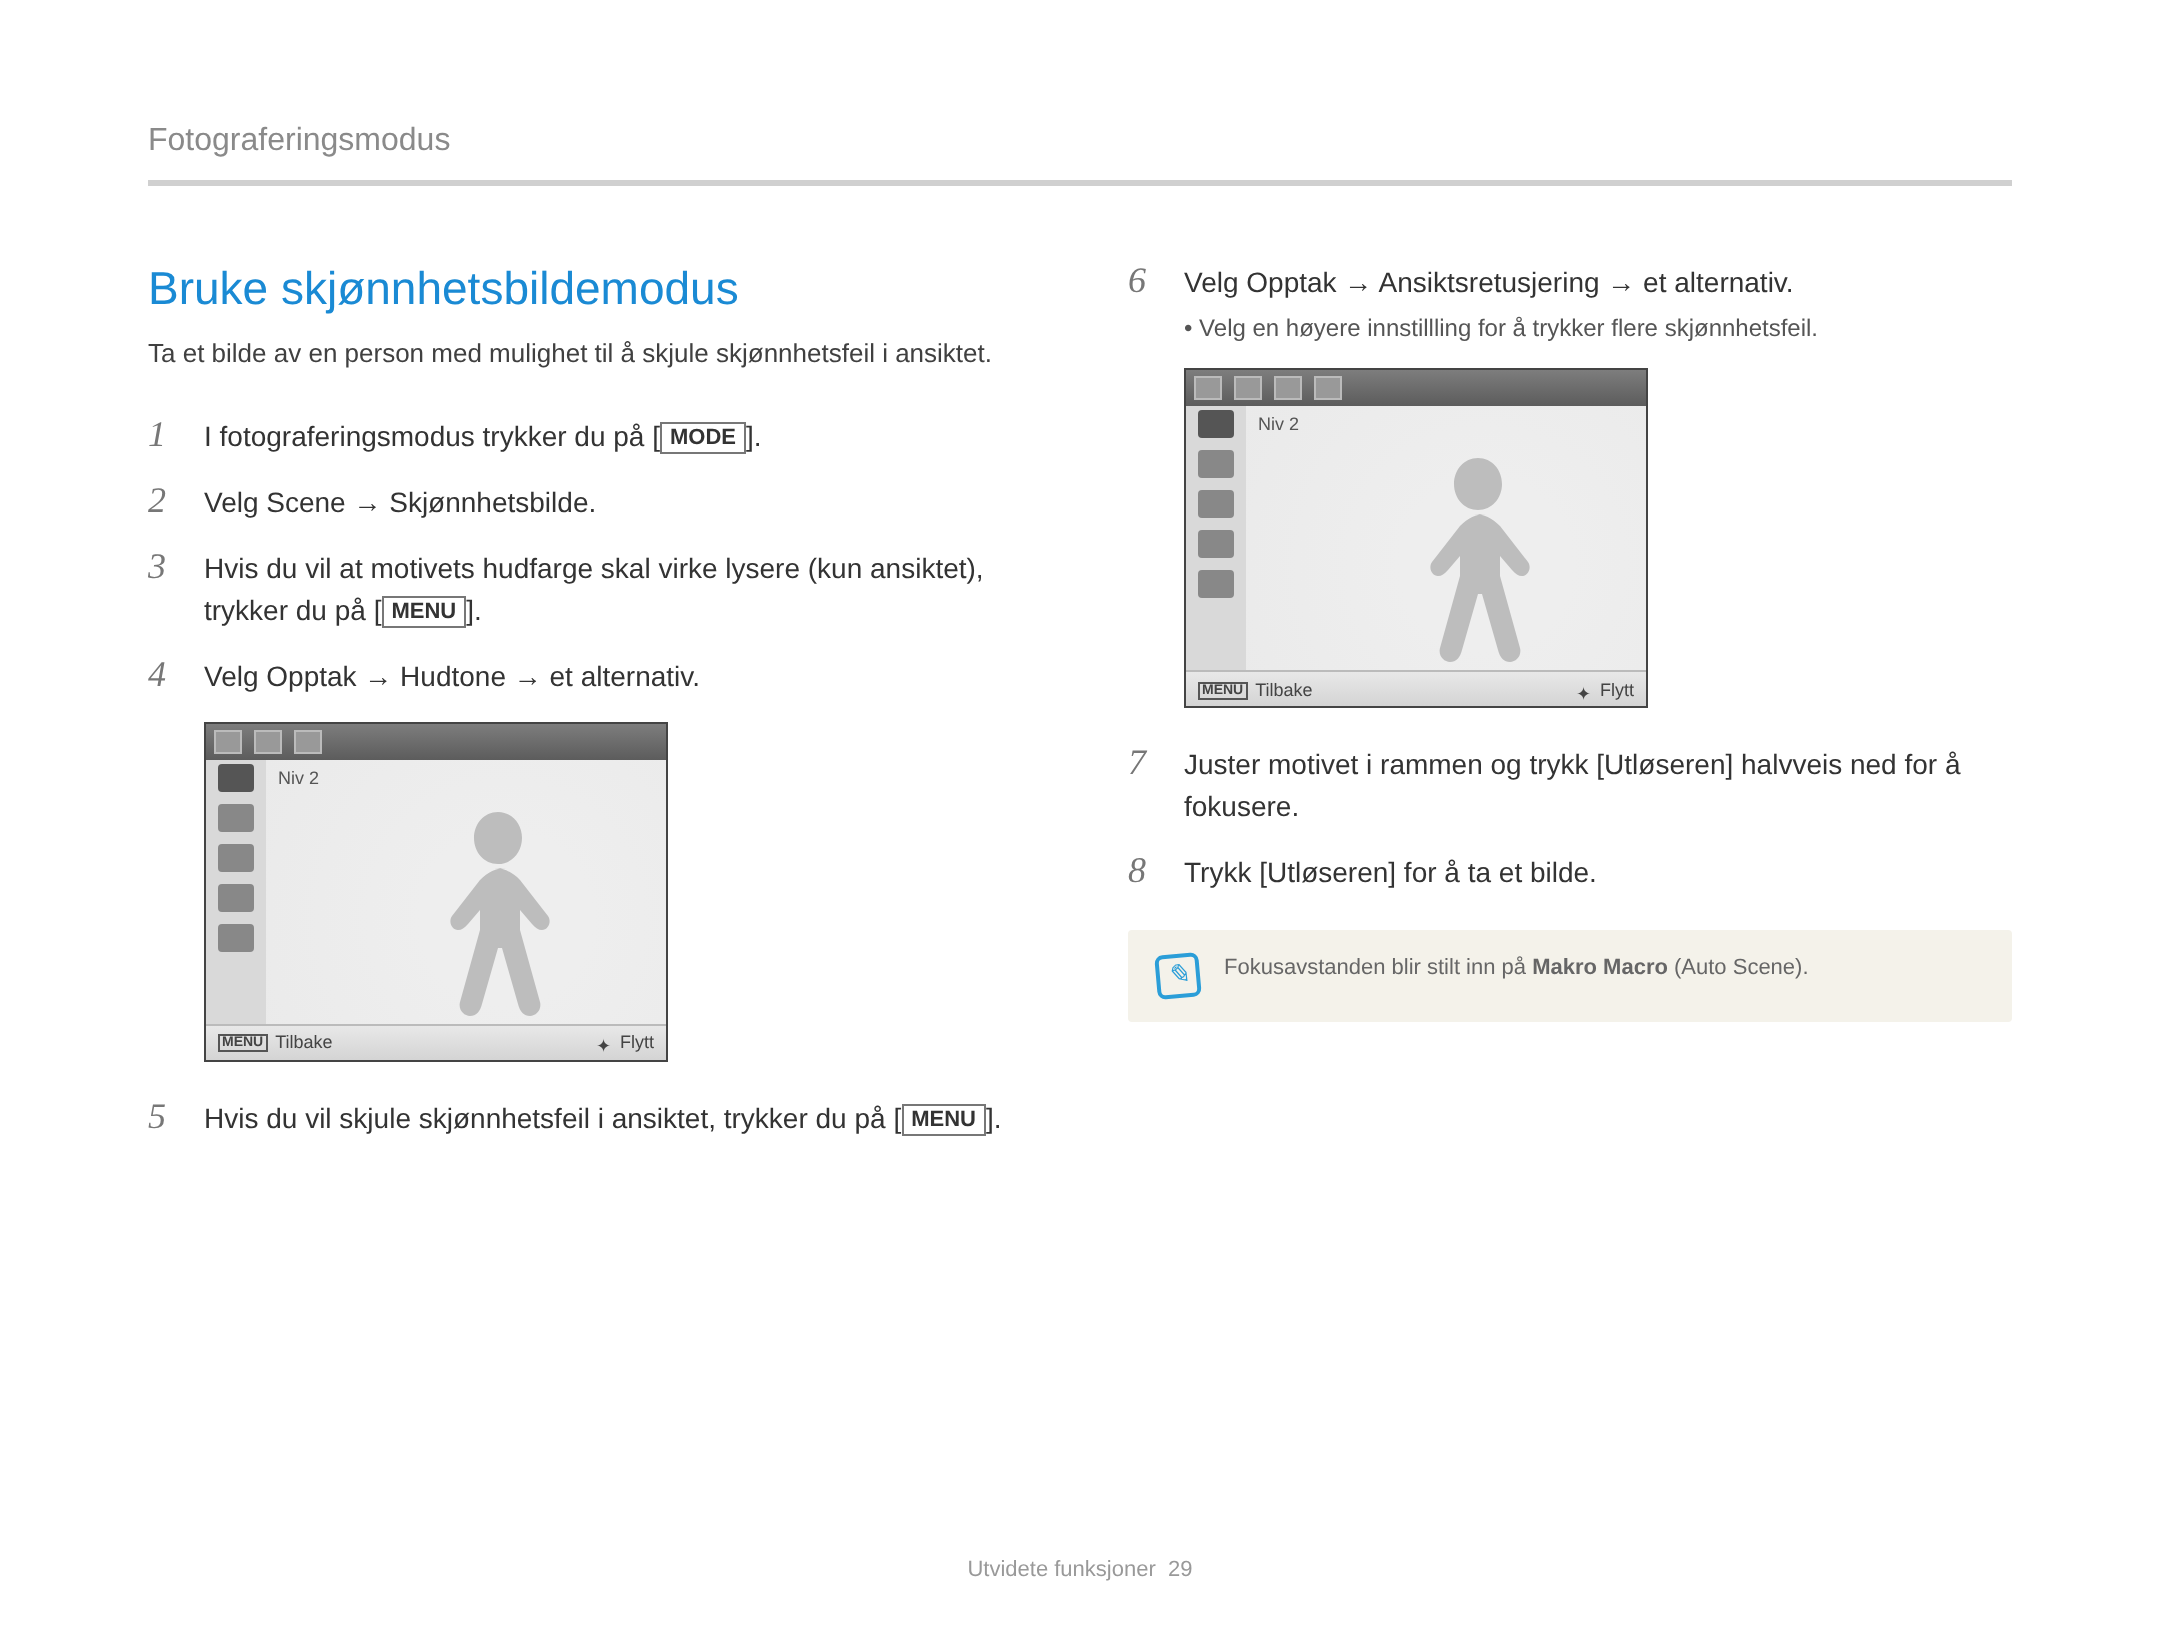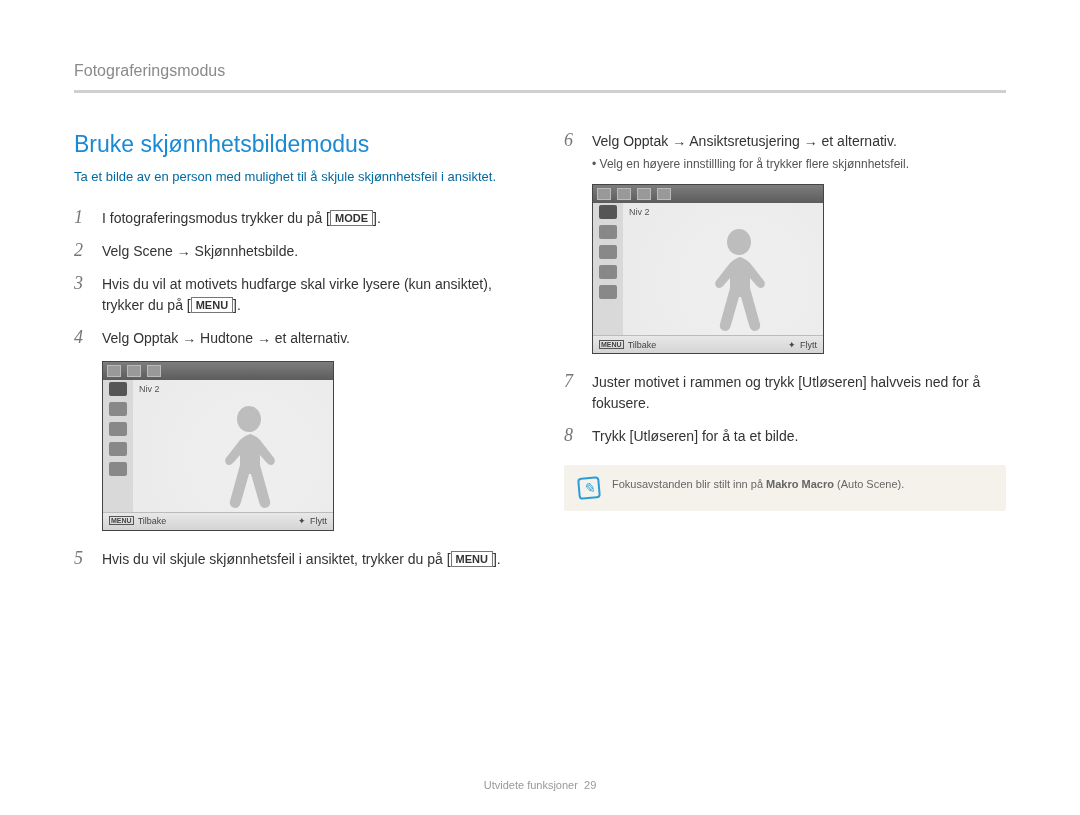--- a/index.html
+++ b/index.html
@@ -29,21 +29,21 @@
   }
   .col { flex: 1; min-width: 0; }
   .title {
     color: #1a8ad4;
     font-size: 23px;
     font-weight: 400;
     margin-bottom: 10px;
   }
   .intro {
     font-size: 13px;
-    color: #0369a1;
+    color: #404040;
     line-height: 1.35;
     margin-bottom: 22px;
   }
   .step {
     display: flex;
     gap: 12px;
     margin-bottom: 12px;
   }
   .step-num {
     font-family: Georgia, 'Times New Roman', serif;
@@ -138,21 +138,21 @@
     height: 18px;
     background: linear-gradient(#e8e8e8,#d4d4d4);
     border-top:1px solid #bbb;
     display:flex;
     align-items:center;
     font-size:9px;
     color:#444;
     padding: 0 6px;
     justify-content: space-between;
   }
-  .ms-bottom .lbl { display:flex; align-items:flex-start; gap:4px;}
+  .ms-bottom .lbl { display:flex; align-items:flex-end; gap:4px;}
   .ms-bottom .tag {
     font-size:7px; font-weight:bold; border:1px solid #555; padding:0 1px;
   }
   .ms-bottom .dot {
     width:8px;height:8px;display:inline-block;position:relative;
   }
   .ms-bottom .dot::before{content:"✦";font-size:9px;}
 
   .tip-box {
     display:flex;

